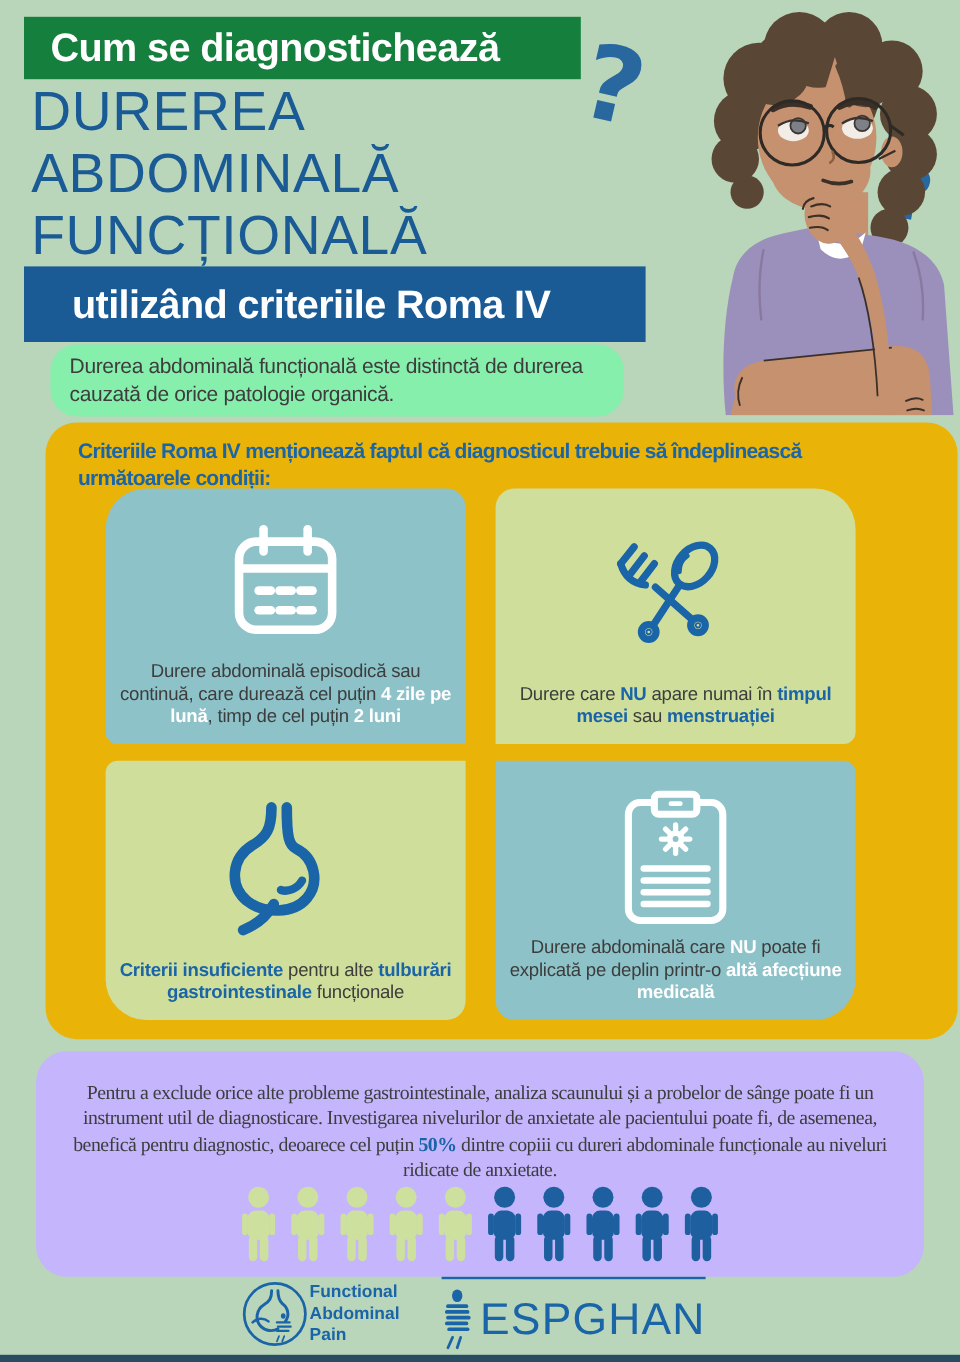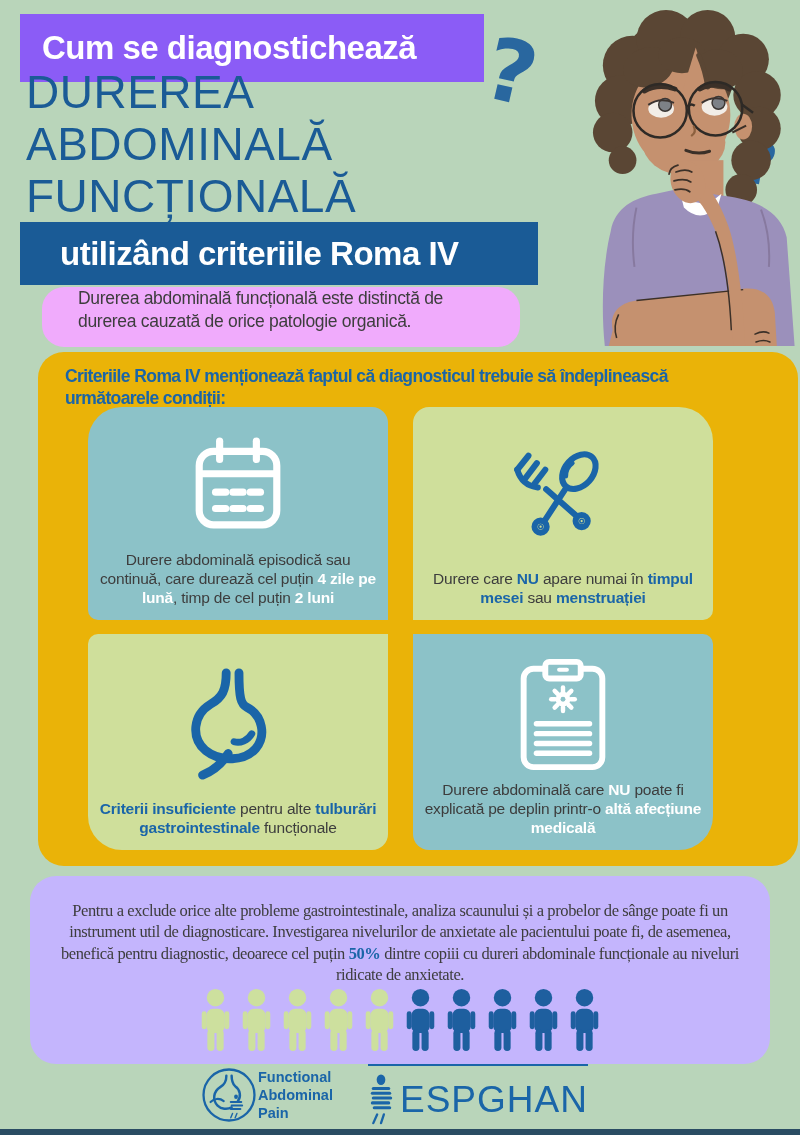--- a/index.html
+++ b/index.html
@@ -3,44 +3,44 @@
 <meta charset="utf-8">
 <style>
   html,body{margin:0;padding:0;background:#e8e8e8;}
   .canvas{
     position:relative;width:800px;height:1135px;margin:0 auto;
     background:#b9d5ba;overflow:hidden;
     font-family:"Liberation Sans","DejaVu Sans",sans-serif;
   }
   
   .kicker-band{
-    position:absolute;left:20px;top:14px;width:464px;height:68px;
-    background:#8b5cf6;color:#fff;font-weight:bold;font-size:33px;
+    position:absolute;left:20px;top:14px;width:464px;height:52px;
+    background:#15803d;color:#fff;font-weight:bold;font-size:33px;
     display:flex;align-items:center;padding-left:22px;box-sizing:border-box;
     letter-spacing:-0.5px;
   }
   .main-title{
     position:absolute;left:26px;top:66px;color:#1a5b96;font-weight:normal;
     font-size:46px;line-height:52px;letter-spacing:0.5px;
   }
   .subtitle-band{
     position:absolute;left:20px;top:222px;width:518px;height:63px;
     background:#1a5b96;color:#fff;font-weight:bold;font-size:33px;
     display:flex;align-items:center;padding-left:40px;box-sizing:border-box;
     letter-spacing:-0.5px;
   }
   .qmark{position:absolute;font-weight:bold;color:#29679f;font-family:"DejaVu Sans",sans-serif;}
   .q1{left:486px;top:22px;font-size:86px;transform:rotate(13deg);}
   .q2{left:742px;top:128px;font-size:60px;transform:rotate(10deg);}
   .character{position:absolute;left:548px;top:4px;width:252px;height:342px;}
   
   .intro-card{
     position:absolute;left:42px;top:287px;width:478px;height:60px;
-    background:#f0abfc;border-radius:22px;display:flex;align-items:flex-start;
-    padding:0 36px;box-sizing:border-box;
+    background:#86efac;border-radius:22px;display:flex;align-items:center;
+    padding:0 16px;box-sizing:border-box;
   }
   .intro-card p{margin:0;font-size:17.5px;line-height:1.32;color:#3d3d3d;letter-spacing:-0.3px;}
   
   .criteria-panel{
     position:absolute;left:38px;top:352px;width:724px;height:514px;
     background:#eab308;border-radius:26px;padding-left:36px;
   }
   .criteria-heading{
     position:absolute;left:27px;top:13px;color:#1a65a8;font-weight:bold;
     font-size:17.5px;line-height:1.28;letter-spacing:-0.6px;white-space:nowrap;

